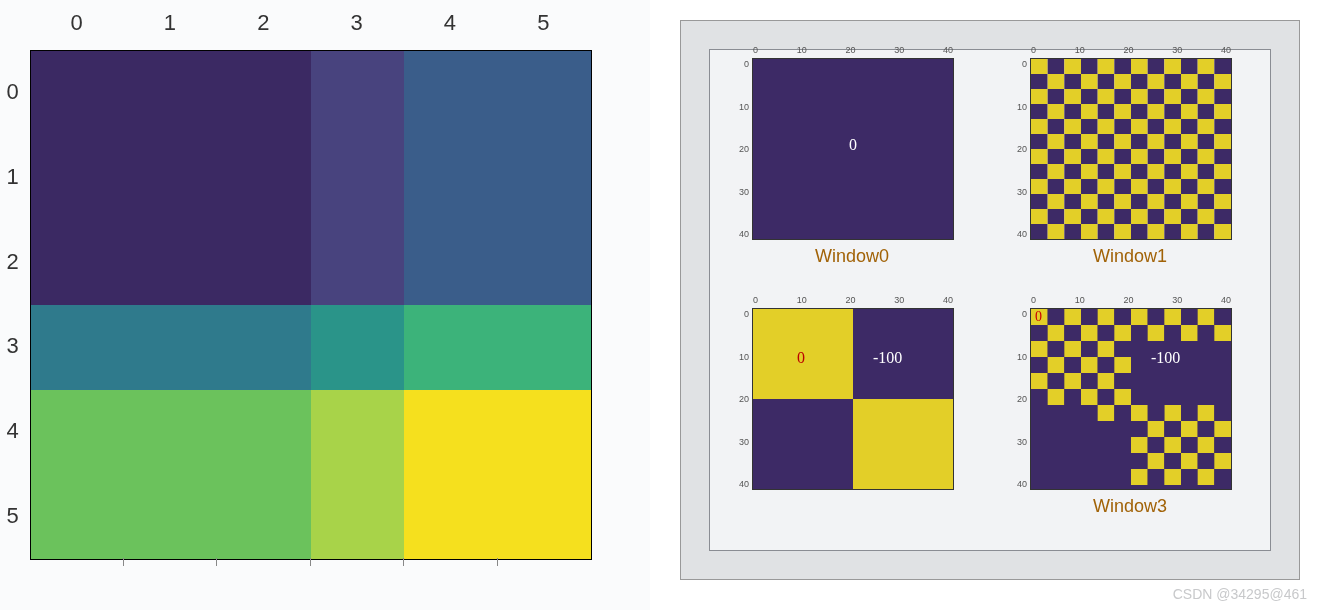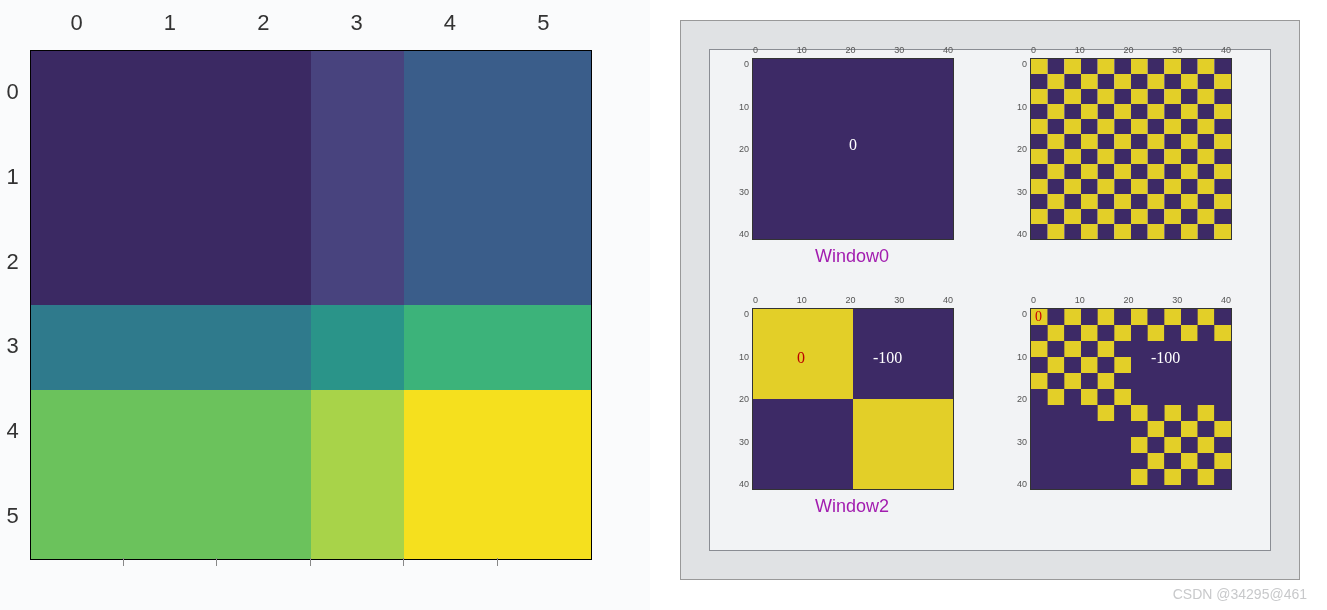--- a/index.html
+++ b/index.html
@@ -94,21 +94,21 @@
   .mini-plot {
     width: 200px;
     height: 180px;
     border: 1px solid #333;
     margin-left: 30px;
     position: relative;
   }
   .mini-title {
     text-align: center;
     font-size: 18px;
-    color: #a21caf;
+    color: #a16207;
     margin-top: 6px;
   }
   .mini-xticks {
     position: absolute;
     top: -14px;
     left: 0;
     width: 100%;
     display: flex;
     justify-content: space-between;
     font-size: 9px;
@@ -391,20 +391,21 @@
             <span>40</span>
         </div>
         <div class="mini-yticks">
           <span>0</span>
             <span>10</span>
             <span>20</span>
             <span>30</span>
             <span>40</span>
         </div>
       </div>
+      <div class="mini-title">Window1</div>
     </div>
 
     <div class="quad q2">
       <div class="mini-plot">
         <svg width="200" height="180">
           <rect x="0" y="0" width="100" height="90" fill="#e3cf28"></rect>
           <rect x="100" y="0" width="100" height="90" fill="#3d2a66"></rect>
           <rect x="0" y="90" width="100" height="90" fill="#3d2a66"></rect>
           <rect x="100" y="90" width="100" height="90" fill="#e3cf28"></rect>
         </svg>
@@ -418,21 +419,20 @@
         <div class="mini-yticks">
           <span>0</span>
             <span>10</span>
             <span>20</span>
             <span>30</span>
             <span>40</span>
         </div>
         <div class="anno" style="left:22%;top:22%;color:#b00">0</div>
         <div class="anno" style="left:60%;top:22%;color:#fff">-100</div>
       </div>
-      <div class="mini-title">Window2</div>
     </div>
 
     <div class="quad q3">
       <div class="mini-plot">
         <svg id="mixed3" width="200" height="180">
             <rect x="0" y="0" width="200" height="180" fill="#3d2a66"></rect>
             <rect x="0" y="0" width="16.666666666666668" height="16" fill="#e3cf28"></rect>
             <rect x="16.666666666666668" y="0" width="16.666666666666668" height="16" fill="#3d2a66"></rect>
             <rect x="33.333333333333336" y="0" width="16.666666666666668" height="16" fill="#e3cf28"></rect>
             <rect x="50" y="0" width="16.666666666666668" height="16" fill="#3d2a66"></rect>
@@ -525,18 +525,19 @@
         <div class="mini-yticks">
           <span>0</span>
             <span>10</span>
             <span>20</span>
             <span>30</span>
             <span>40</span>
         </div>
         <div class="anno" style="left:2%;top:0%;color:#c00;font-size:14px">0</div>
         <div class="anno" style="left:60%;top:22%;color:#fff">-100</div>
       </div>
+      <div class="mini-title">Window3</div>
     </div>
 
   </div>
 </div>
 
 <div class="watermark">CSDN @34295@461</div>
 
 </body></html>

